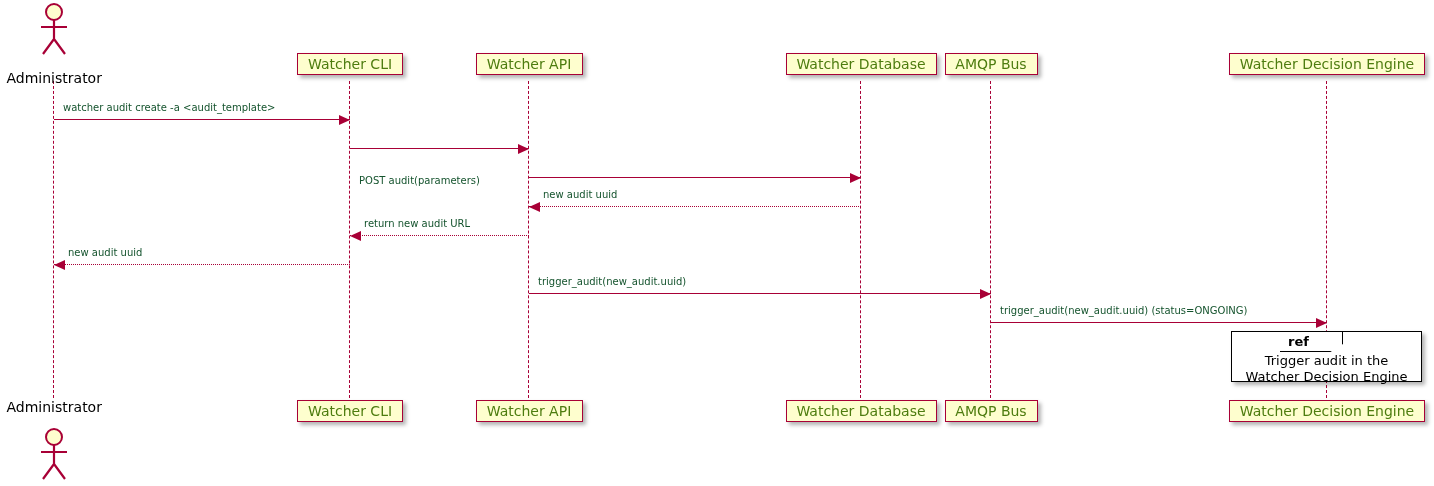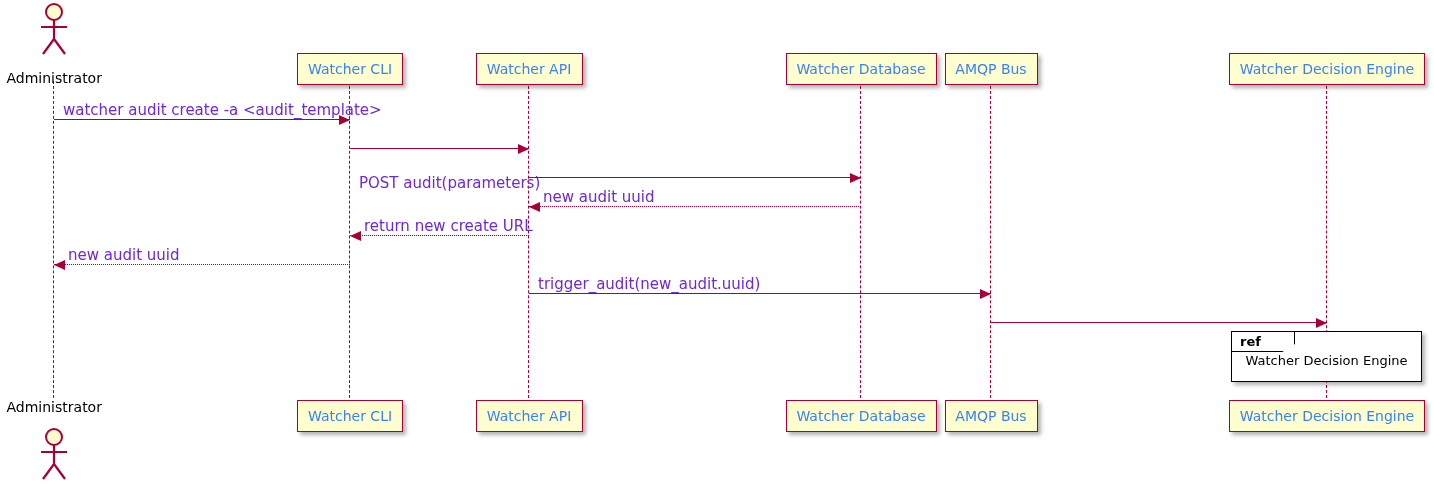--- a/index.html
+++ b/index.html
@@ -15,29 +15,29 @@
     height: 486px;
     background: #FFFFFF;
     overflow: hidden;
   }
   
   .pbox {
     position: absolute;
     box-sizing: border-box;
     background: #FEFECE;
     border: 1.5px solid #A80036;
-    color: #3b82f6;
+    color: #4d7c0f;
     font-size: 14px;
     line-height: 1;
     display: flex;
     align-items: center;
     justify-content: center;
     white-space: nowrap;
     box-shadow: 3px 3px 4px rgba(0,0,0,0.30);
-    height: 32px;
+    height: 22px;
     padding: 8px 10px;
   }
   
   .lifeline {
     position: absolute;
     width: 0;
     border-left: 1.5px dashed #A80036;
   }
   
   .actor {
@@ -70,22 +70,22 @@
     border-bottom: 5px solid transparent;
     border-left: 11px solid #A80036;
   }
   .arrowhead.left {
     border-top: 5px solid transparent;
     border-bottom: 5px solid transparent;
     border-right: 11px solid #A80036;
   }
   .msg-label {
     position: absolute;
-    font-size: 15px;
-    color: #6d28d9;
+    font-size: 10px;
+    color: #14532d;
     white-space: nowrap;
     line-height: 1;
   }
   
   .ref-box {
     position: absolute;
     box-sizing: border-box;
     background: #FFFFFF;
     border: 1.5px solid #000000;
     box-shadow: 3px 3px 4px rgba(0,0,0,0.30);
@@ -154,28 +154,30 @@
     <div class="msg-line" style="left: 350px; top: 148px; width: 179px;"></div>
     <div class="arrowhead right" style="top: 144px; left: 518px;"></div>
     <div class="msg-label" style="left: 359px; top: 132px; margin-top: 44px;">POST audit(parameters)</div>
     <div class="msg-line" style="left: 529px; top: 177px; width: 332px;"></div>
     <div class="arrowhead right" style="top: 173px; left: 850px;"></div>
     <div class="msg-line dotted" style="left: 529px; top: 206px; width: 332px;"></div>
     <div class="arrowhead left" style="top: 202px; left: 529px;"></div>
     <div class="msg-label" style="left: 543px; top: 190px;">new audit uuid</div>
     <div class="msg-line dotted" style="left: 350px; top: 235px; width: 179px;"></div>
     <div class="arrowhead left" style="top: 231px; left: 350px;"></div>
-    <div class="msg-label" style="left: 364px; top: 219px;">return new create URL</div>
+    <div class="msg-label" style="left: 364px; top: 219px;">return new audit URL</div>
     <div class="msg-line dotted" style="left: 54px; top: 264px; width: 296px;"></div>
     <div class="arrowhead left" style="top: 260px; left: 54px;"></div>
     <div class="msg-label" style="left: 68px; top: 248px;">new audit uuid</div>
     <div class="msg-line" style="left: 529px; top: 293px; width: 462px;"></div>
     <div class="arrowhead right" style="top: 289px; left: 980px;"></div>
     <div class="msg-label" style="left: 538px; top: 277px;">trigger_audit(new_audit.uuid)</div>
     <div class="msg-line" style="left: 991px; top: 322px; width: 336px;"></div>
     <div class="arrowhead right" style="top: 318px; left: 1316px;"></div>
+    <div class="msg-label" style="left: 1000px; top: 306px;">trigger_audit(new_audit.uuid) (status=ONGOING)</div>
     <div class="ref-box" style="left: 1231px; top: 331px; width: 191px; height: 51px;">
-      <div class="ref-tab" style="width: 44px;">ref</div>
+      <div class="ref-tab" style="width: 44px; margin-left: 48px;">ref</div>
       <div class="ref-body">
+        <div>Trigger audit in the</div>
         <div>Watcher Decision Engine</div>
       </div>
     </div>
   </div>
 
 </body></html>

